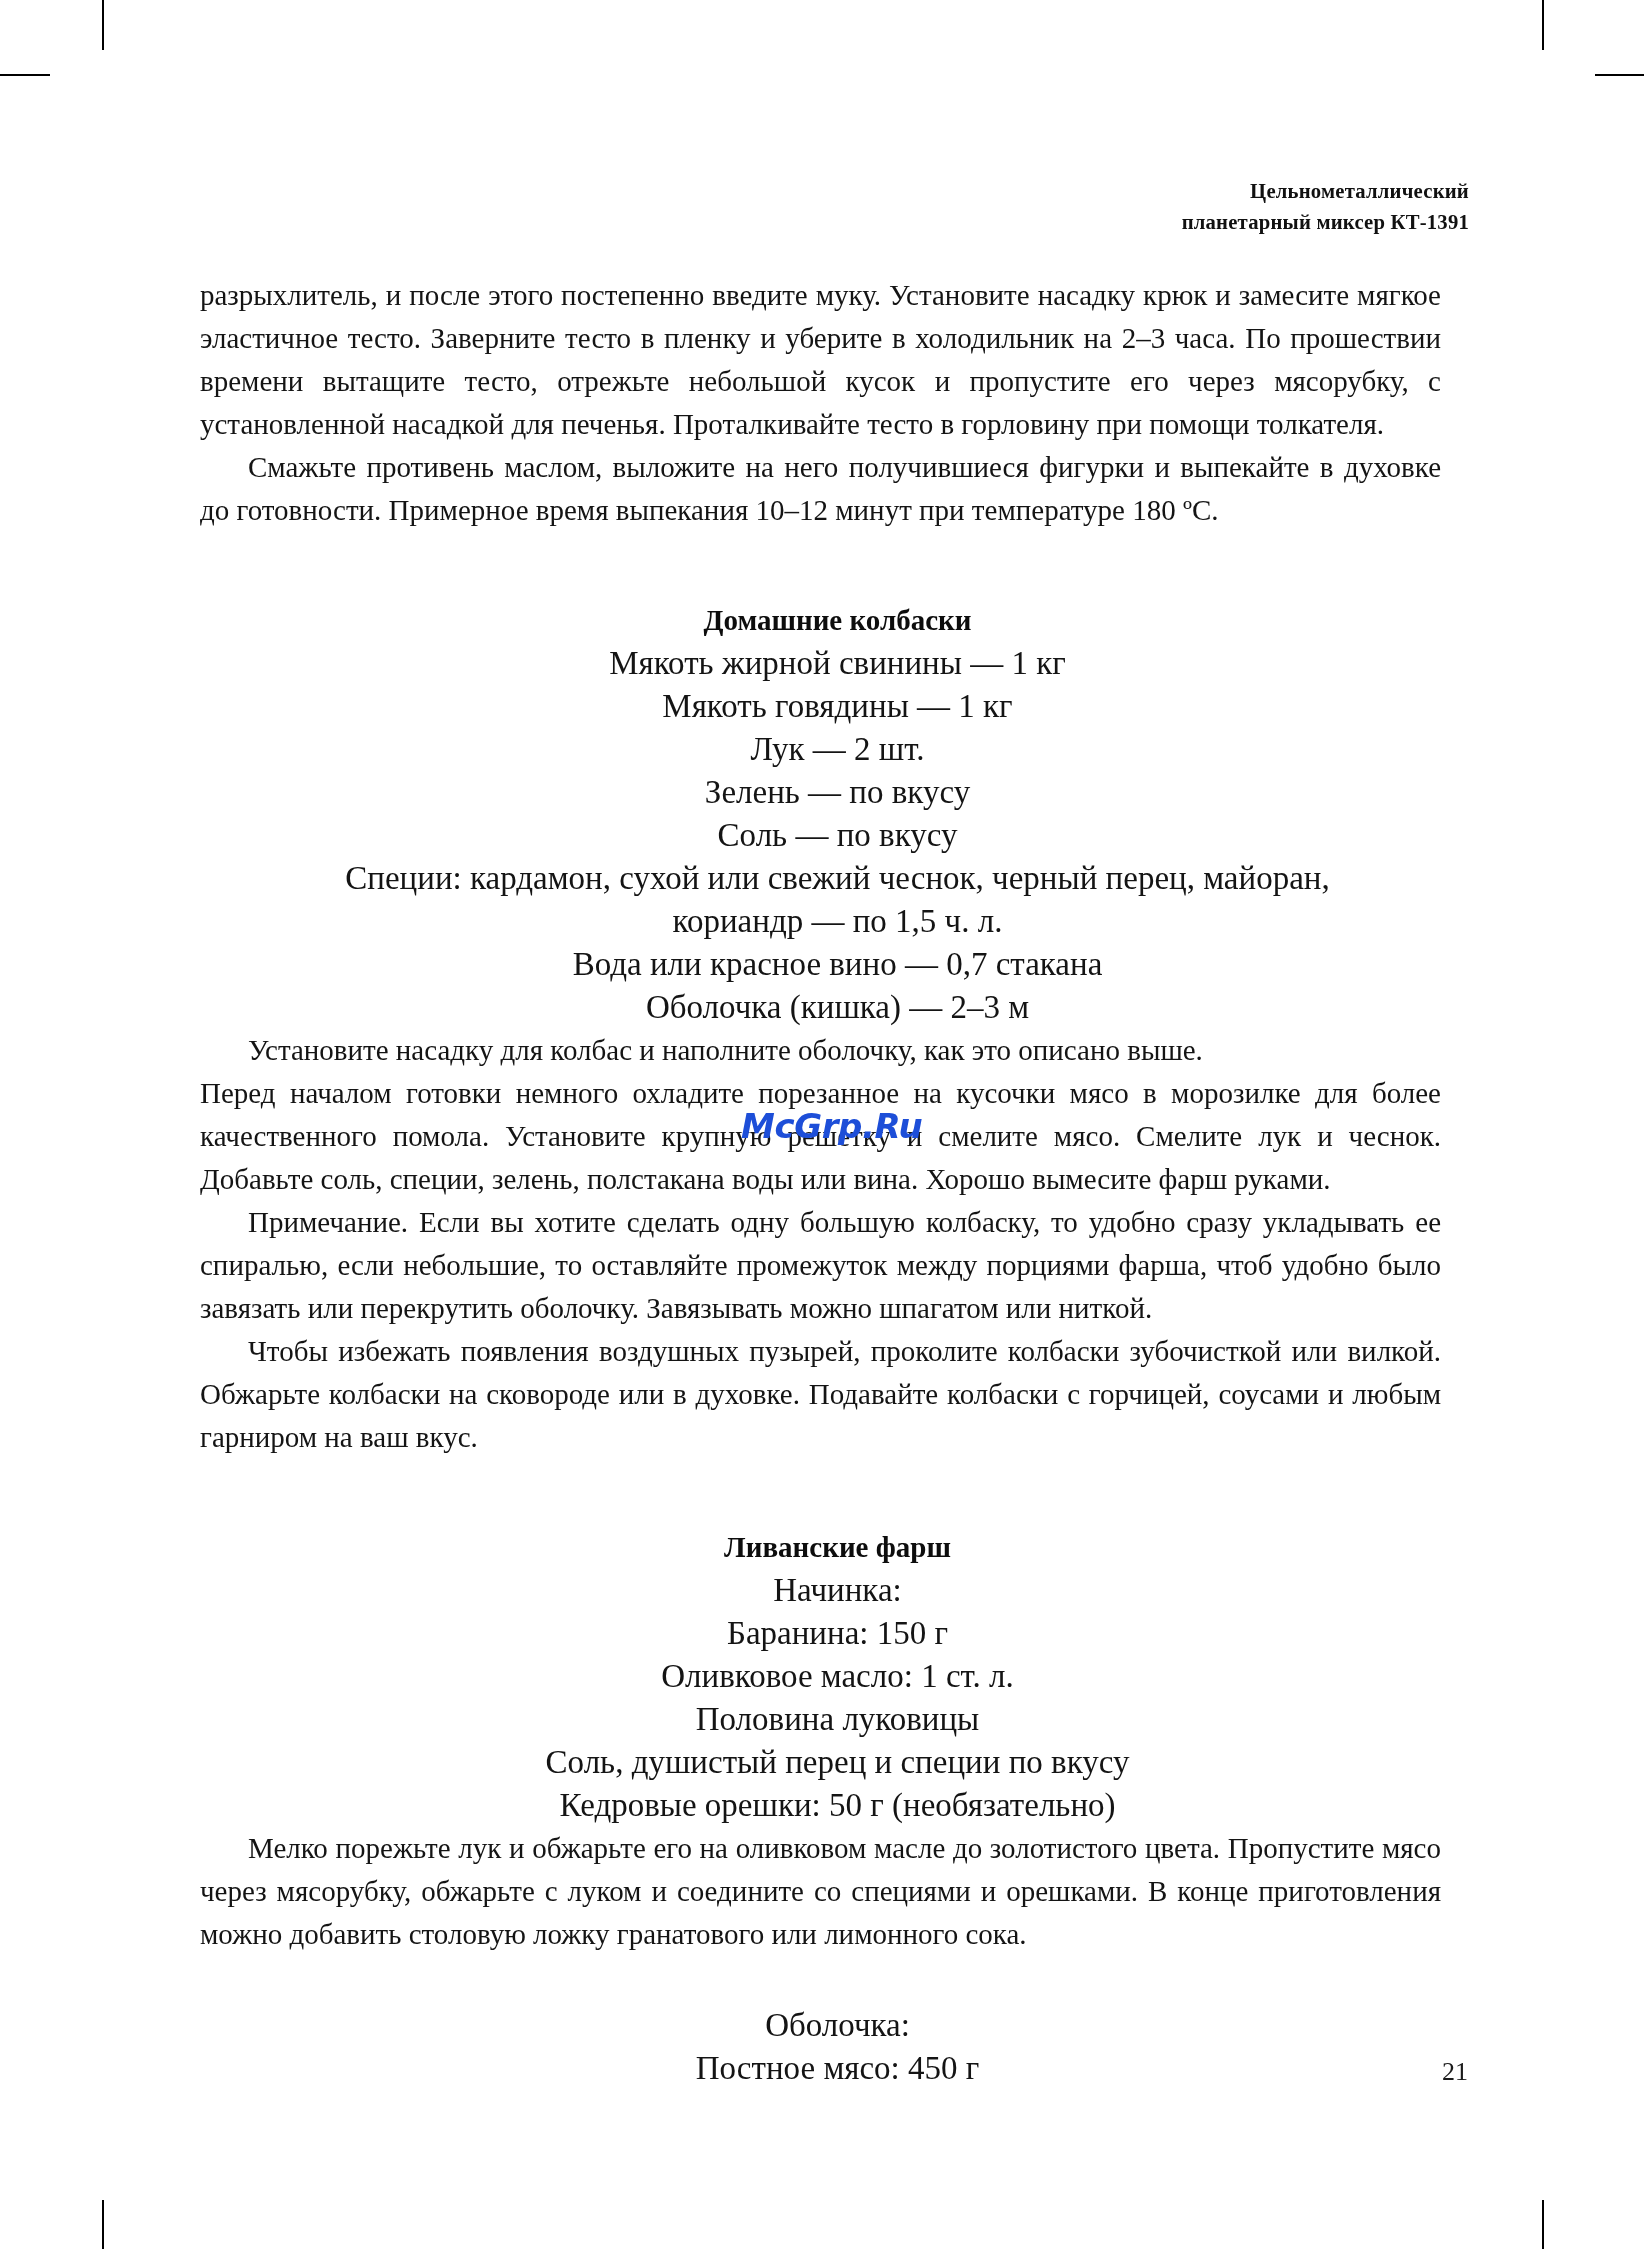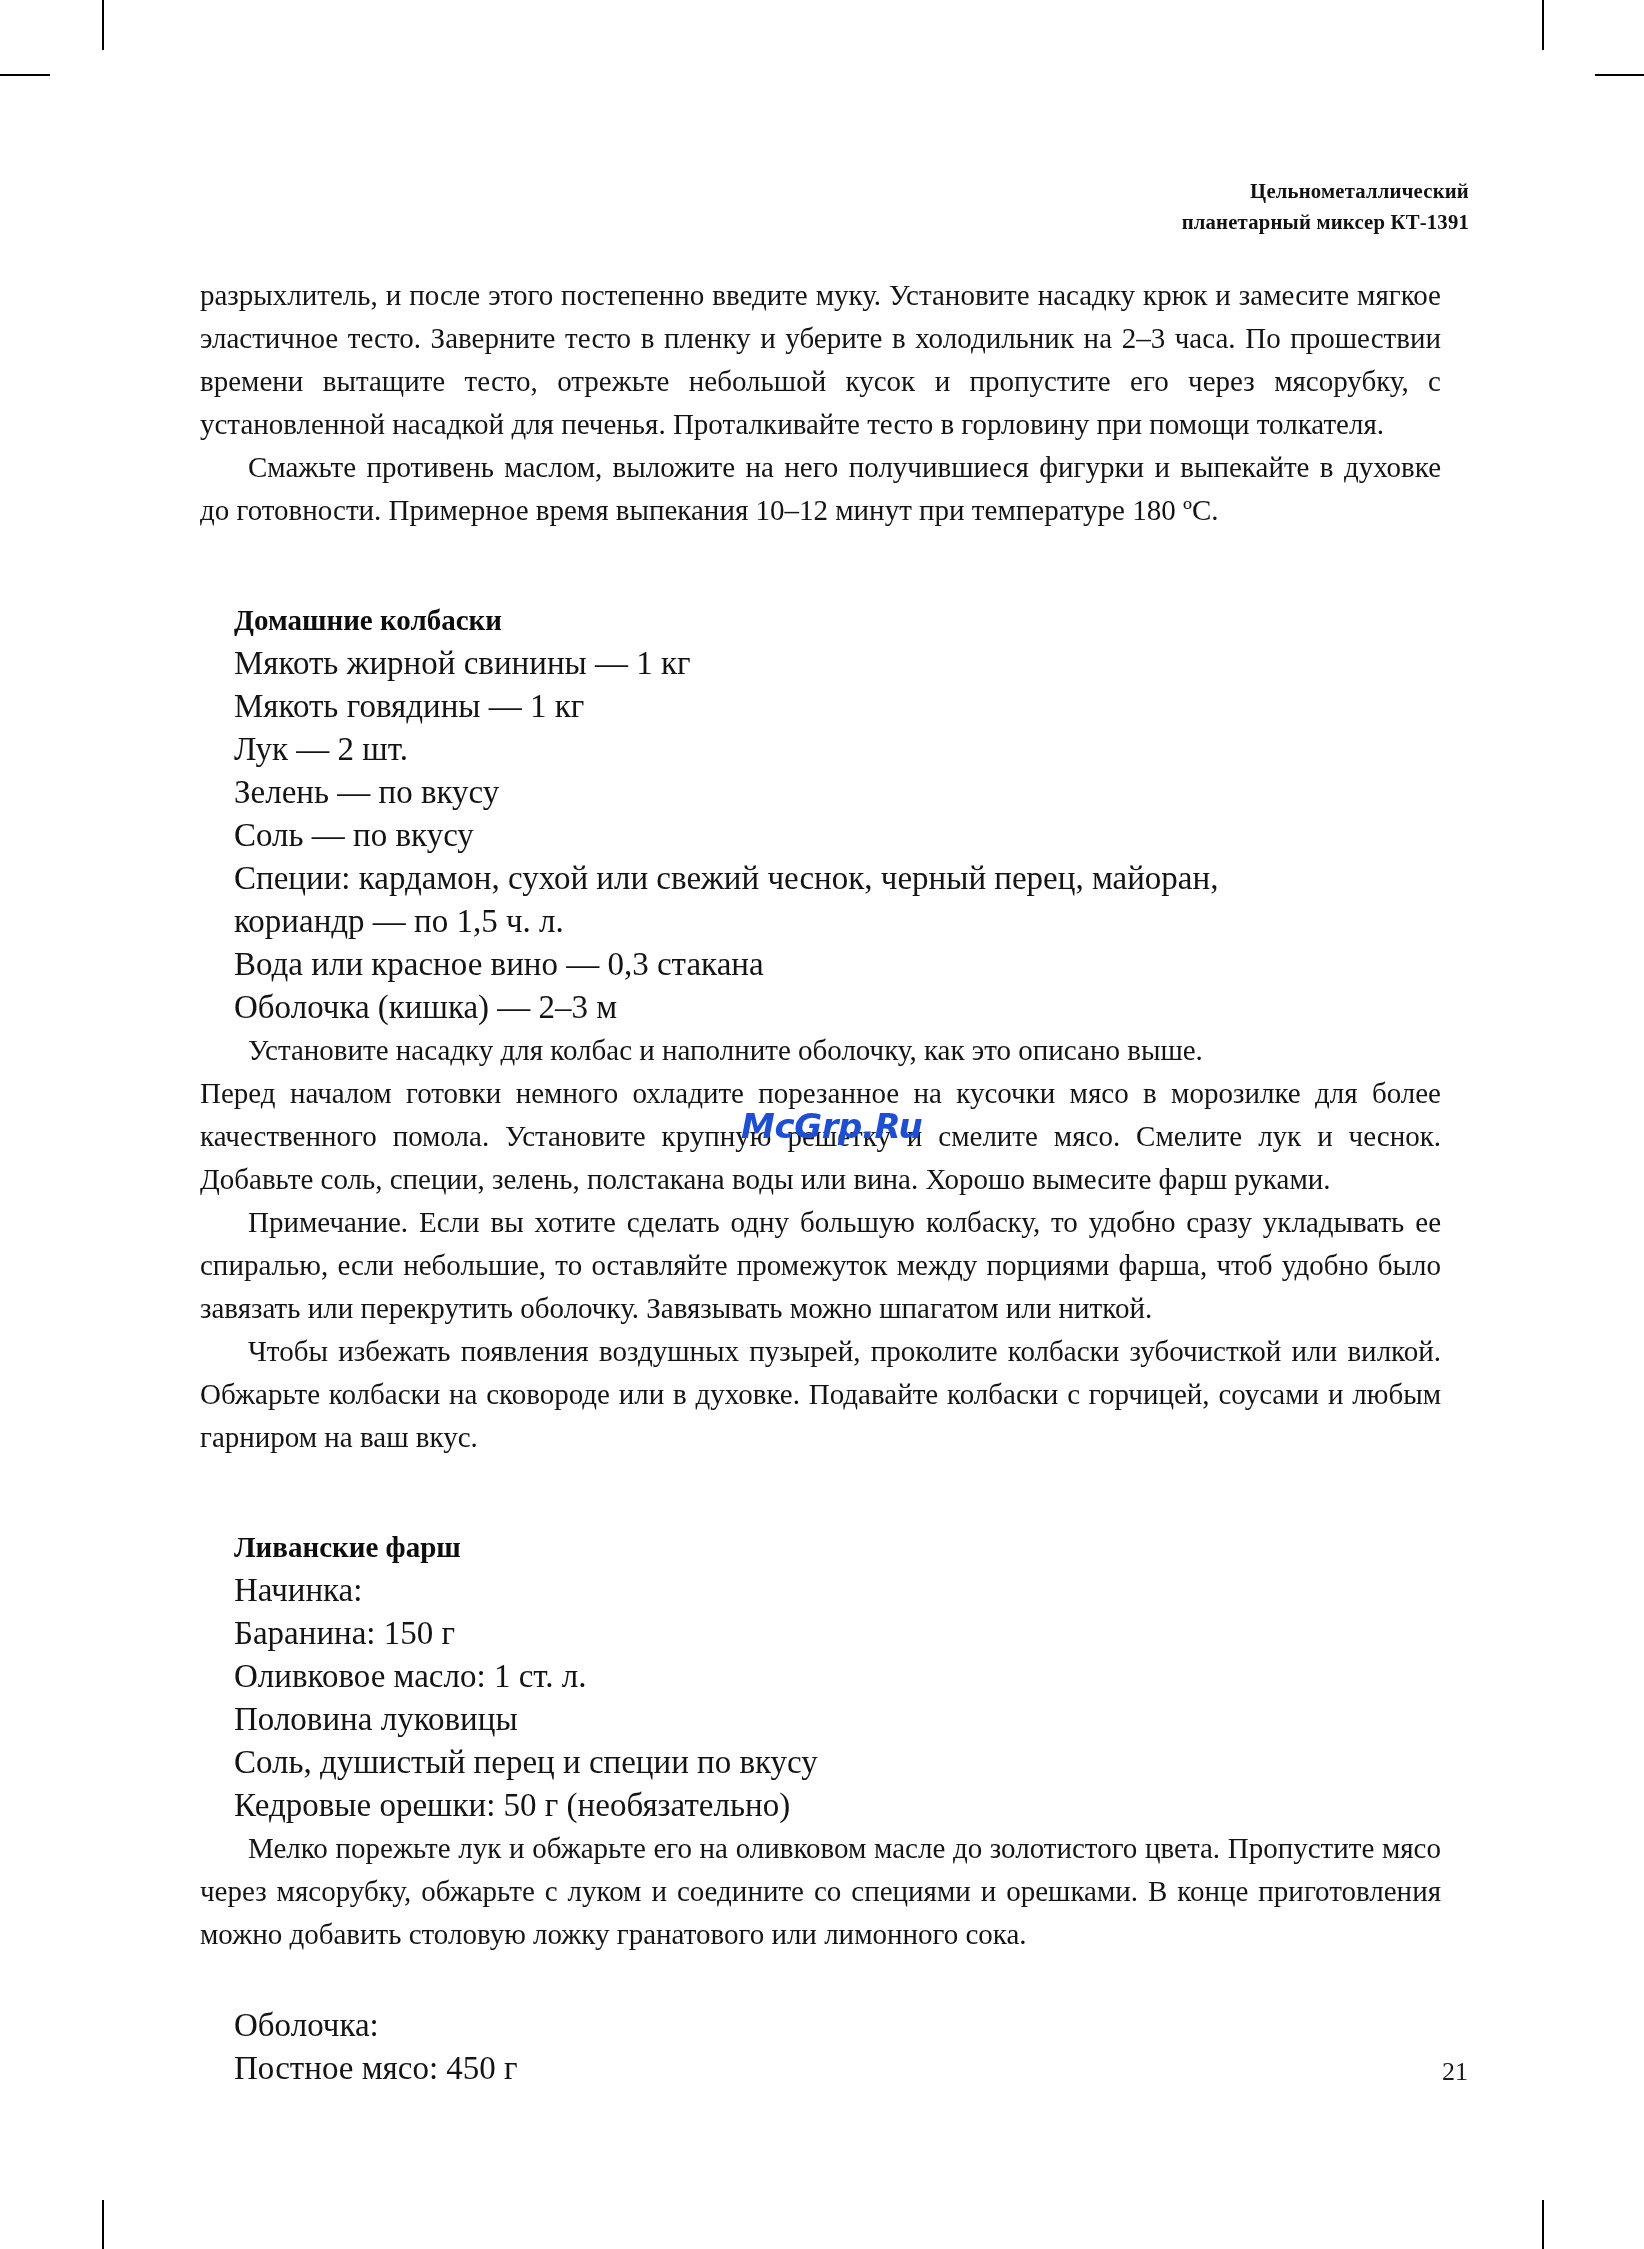--- a/index.html
+++ b/index.html
@@ -64,21 +64,21 @@
     hyphens: manual;
     color: #141414;
   }
   .para.indent { text-indent: 48px; }
   .para.noindent { text-indent: 0; }
 
   .recipe-block {
     margin-top: 38px;
     padding-left: 34px;
   }
-  .recipe-block.tight { margin-top: 0; }
+  .recipe-block.tight { margin-top: 0; text-align: center; }
 
   .recipe-title {
     font-size: 29px;
     line-height: 43px;
     font-weight: bold;
     margin: 0;
     color: #0d0d0d;
   }
   .ing {
     font-size: 33px;
@@ -146,21 +146,21 @@
 
     <div class="recipe-block tight">
       <p class="recipe-title">Домашние колбаски</p>
       <p class="ing">Мякоть жирной свинины — 1 кг</p>
       <p class="ing">Мякоть говядины — 1 кг</p>
       <p class="ing">Лук — 2 шт.</p>
       <p class="ing">Зелень — по вкусу</p>
       <p class="ing">Соль — по вкусу</p>
       <p class="ing">Специи: кардамон, сухой или свежий чеснок, черный перец, майоран,</p>
       <p class="ing">кориандр — по 1,5 ч. л.</p>
-      <p class="ing">Вода или красное вино — 0,3 стакана</p>
+      <p class="ing">Вода или красное вино — 0,7 стакана</p>
       <p class="ing">Оболочка (кишка) — 2–3 м</p>
     </div>
 
     <p class="para indent flow">Установите насадку для колбас и наполните оболочку, как это описано выше.</p>
     <p class="para noindent flow">Перед началом готовки немного охладите порезанное на кусочки мясо в моро­зилке для более качественного помола. Установите крупную решетку и смелите мясо. Смелите лук и чеснок. Добавьте соль, специи, зелень, полстакана воды или вина. Хорошо вымесите фарш руками.</p>
     <p class="para indent flow">Примечание. Если вы хотите сделать одну большую колбаску, то удобно сразу укладывать ее спиралью, если небольшие, то оставляйте промежуток между пор­циями фарша, чтоб удобно было завязать или перекрутить оболочку. Завязывать можно шпагатом или ниткой.</p>
     <p class="para indent flow">Чтобы избежать появления воздушных пузырей, проколите колбаски зубочист­кой или вилкой. Обжарьте колбаски на сковороде или в духовке. Подавайте колба­ски с горчицей, соусами и любым гарниром на ваш вкус.</p>
 
     <div class="gap-lg"></div>
 

